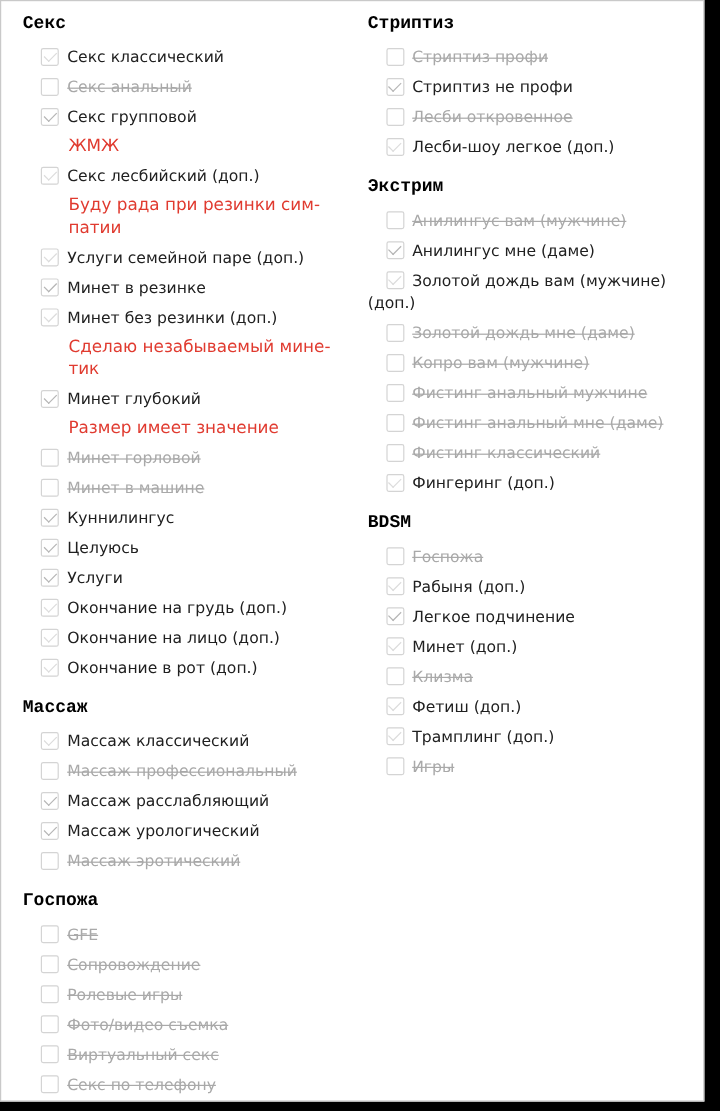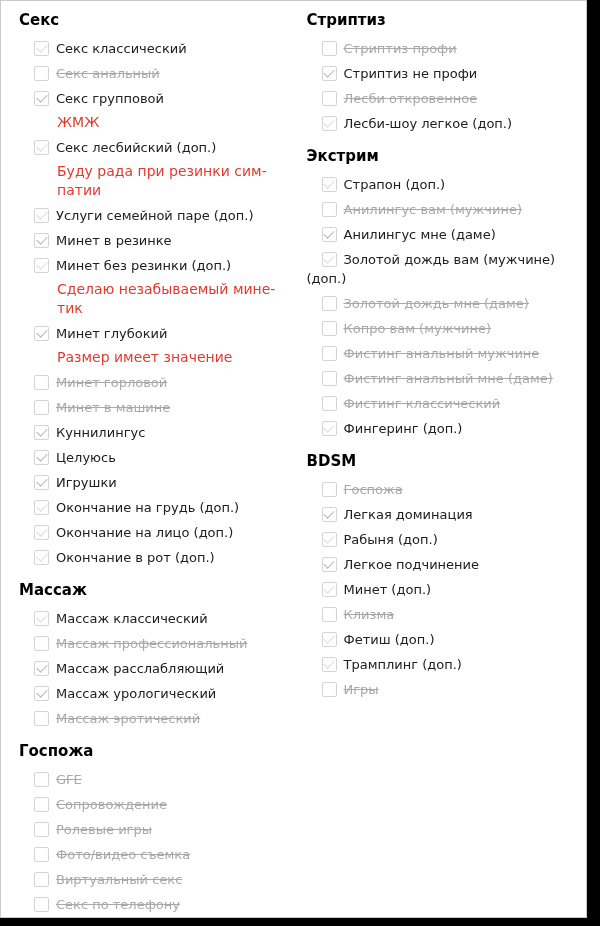--- a/index.html
+++ b/index.html
@@ -24,20 +24,21 @@
   }
   .col{box-sizing:border-box;}
   .col-0{width:288px;}
   .col-1{width:280px;}
   .section-title{
     font-size:15px;
     font-weight:bold;
     color:var(--header);
     margin:14px 0 10px 0;
     line-height:18px;
+    font-family:Liberation Mono, monospace;
   }
   .section:first-child .section-title{margin-top:0;}
   .item{
     line-height:19px;
     font-size:13px;
     margin-bottom:6px;
     color:var(--label);
   }
   .cb{
     display:inline-block;
@@ -92,21 +93,21 @@
           <div class="item"><span class="cb shade-light"><span class="check"></span></span><span class="label">Услуги семейной паре (доп.)</span></div>
           <div class="item"><span class="cb shade-dark"><span class="check"></span></span><span class="label">Минет в резинке</span></div>
           <div class="item"><span class="cb shade-light"><span class="check"></span></span><span class="label">Минет без резинки (доп.)</span></div>
           <div class="note">Сделаю незабываемый мине-тик</div>
           <div class="item"><span class="cb shade-dark"><span class="check"></span></span><span class="label">Минет глубокий</span></div>
           <div class="note">Размер имеет значение</div>
           <div class="item"><span class="cb"></span><span class="label struck">Минет горловой</span></div>
           <div class="item"><span class="cb"></span><span class="label struck">Минет в машине</span></div>
           <div class="item"><span class="cb shade-dark"><span class="check"></span></span><span class="label">Куннилингус</span></div>
           <div class="item"><span class="cb shade-dark"><span class="check"></span></span><span class="label">Целуюсь</span></div>
-          <div class="item"><span class="cb shade-dark"><span class="check"></span></span><span class="label">Игрушки</span></div>
+          <div class="item"><span class="cb shade-dark"><span class="check"></span></span><span class="label">Услуги</span></div>
           <div class="item"><span class="cb shade-light"><span class="check"></span></span><span class="label">Окончание на грудь (доп.)</span></div>
           <div class="item"><span class="cb shade-light"><span class="check"></span></span><span class="label">Окончание на лицо (доп.)</span></div>
           <div class="item"><span class="cb shade-light"><span class="check"></span></span><span class="label">Окончание в рот (доп.)</span></div>
         </div>
         <div class="section">
           <div class="section-title">Массаж</div>
           <div class="item"><span class="cb shade-light"><span class="check"></span></span><span class="label">Массаж классический</span></div>
           <div class="item"><span class="cb"></span><span class="label struck">Массаж профессиональный</span></div>
           <div class="item"><span class="cb shade-dark"><span class="check"></span></span><span class="label">Массаж расслабляющий</span></div>
           <div class="item"><span class="cb shade-dark"><span class="check"></span></span><span class="label">Массаж урологический</span></div>
@@ -125,35 +126,33 @@
     <div class="col col-1">
         <div class="section">
           <div class="section-title">Стриптиз</div>
           <div class="item"><span class="cb"></span><span class="label struck">Стриптиз профи</span></div>
           <div class="item"><span class="cb shade-dark"><span class="check"></span></span><span class="label">Стриптиз не профи</span></div>
           <div class="item"><span class="cb"></span><span class="label struck">Лесби откровенное</span></div>
           <div class="item"><span class="cb shade-light"><span class="check"></span></span><span class="label">Лесби-шоу легкое (доп.)</span></div>
         </div>
         <div class="section">
           <div class="section-title">Экстрим</div>
-          <div class="item"><span class="cb shade-light"><span class="check"></span></span><span class="label">Страпон (доп.)</span></div>
           <div class="item"><span class="cb"></span><span class="label struck">Анилингус вам (мужчине)</span></div>
           <div class="item"><span class="cb shade-dark"><span class="check"></span></span><span class="label">Анилингус мне (даме)</span></div>
           <div class="item"><span class="cb shade-light"><span class="check"></span></span><span class="label">Золотой дождь вам (мужчине) (доп.)</span></div>
           <div class="item"><span class="cb"></span><span class="label struck">Золотой дождь мне (даме)</span></div>
           <div class="item"><span class="cb"></span><span class="label struck">Копро вам (мужчине)</span></div>
           <div class="item"><span class="cb"></span><span class="label struck">Фистинг анальный мужчине</span></div>
           <div class="item"><span class="cb"></span><span class="label struck">Фистинг анальный мне (даме)</span></div>
           <div class="item"><span class="cb"></span><span class="label struck">Фистинг классический</span></div>
           <div class="item"><span class="cb shade-light"><span class="check"></span></span><span class="label">Фингеринг (доп.)</span></div>
         </div>
         <div class="section">
           <div class="section-title">BDSM</div>
           <div class="item"><span class="cb"></span><span class="label struck">Госпожа</span></div>
-          <div class="item"><span class="cb shade-dark"><span class="check"></span></span><span class="label">Легкая доминация</span></div>
           <div class="item"><span class="cb shade-light"><span class="check"></span></span><span class="label">Рабыня (доп.)</span></div>
           <div class="item"><span class="cb shade-dark"><span class="check"></span></span><span class="label">Легкое подчинение</span></div>
           <div class="item"><span class="cb shade-light"><span class="check"></span></span><span class="label">Минет (доп.)</span></div>
           <div class="item"><span class="cb"></span><span class="label struck">Клизма</span></div>
           <div class="item"><span class="cb shade-light"><span class="check"></span></span><span class="label">Фетиш (доп.)</span></div>
           <div class="item"><span class="cb shade-light"><span class="check"></span></span><span class="label">Трамплинг (доп.)</span></div>
           <div class="item"><span class="cb"></span><span class="label struck">Игры</span></div>
         </div>
       </div>
   </div>

